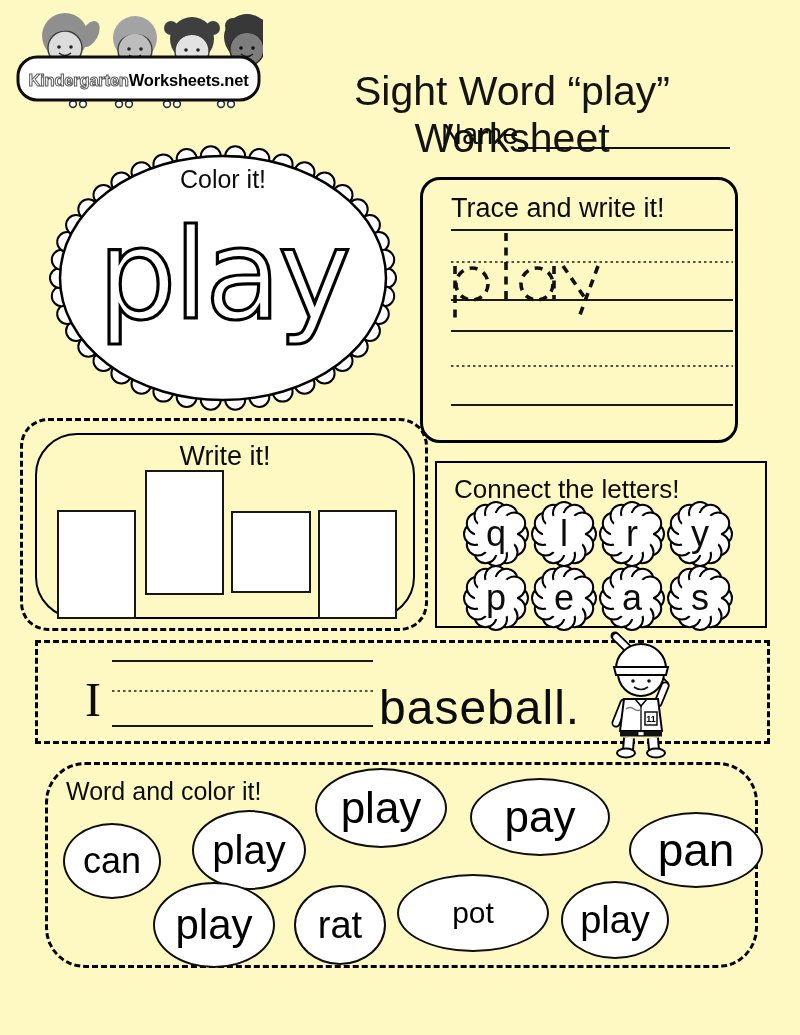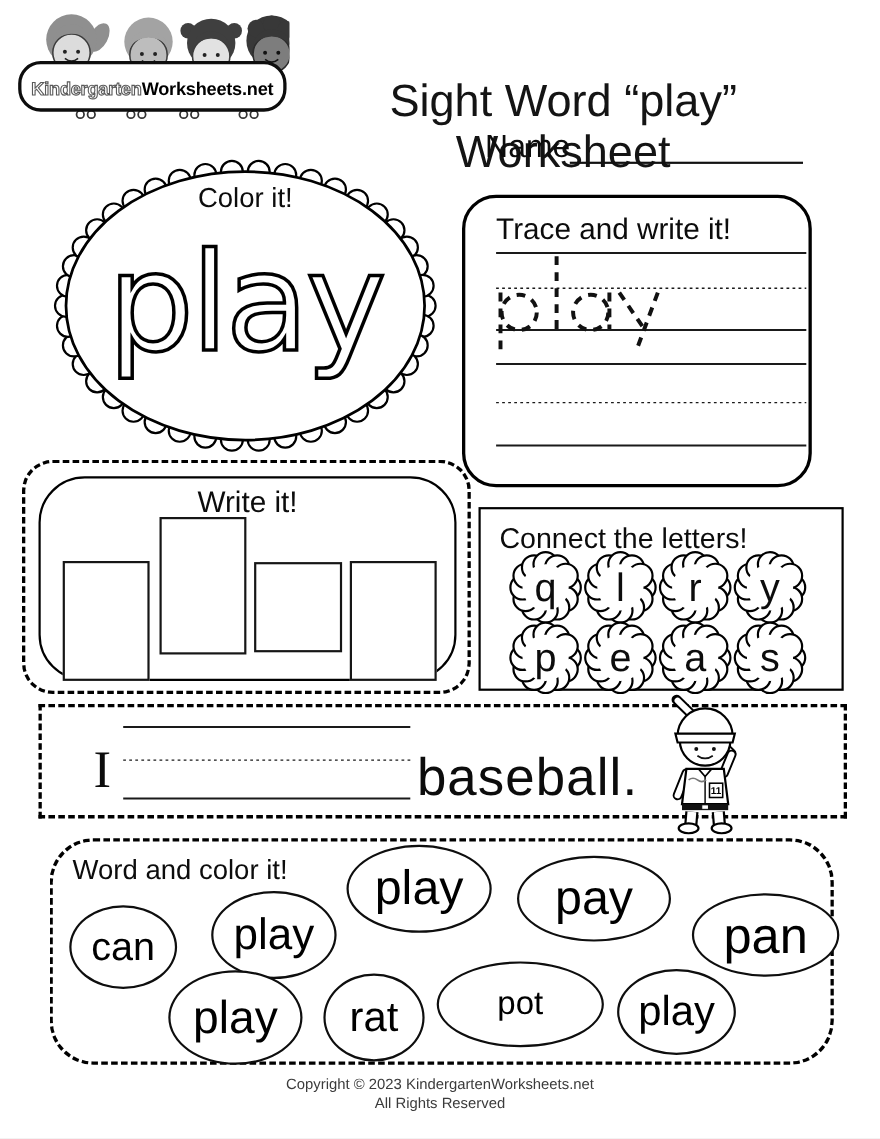--- a/index.html
+++ b/index.html
@@ -1,29 +1,29 @@
 <!DOCTYPE html>
 <html><head>
 <meta charset="utf-8">
 <style>
   html,body{margin:0;padding:0;background:#e9e9e9;}
-  #page{position:relative;width:800px;height:1035px;background:#ffffff;margin:0 auto;
+  #page{position:relative;width:800px;height:1035px;background:#fef9c3;margin:0 auto;
         font-family:"Liberation Sans",sans-serif;color:#000;overflow:hidden;}
   .abs{position:absolute;}
   
   #www-line{position:absolute;left:15px;top:111px;width:248px;text-align:center;
             font-size:16.5px;color:#8c8c8c;letter-spacing:.4px;}
   #main-title{position:absolute;left:252px;top:36px;width:520px;text-align:center;
               font-family:Liberation Sans, sans-serif;font-weight:400;font-size:41px;color:#141414;margin-top:32px;}
   #name-row{position:absolute;left:441px;top:118px;display:flex;align-items:center;}
   #name-row .lbl{font-size:29px;color:#0c0c0c;}
   #name-row .line{display:inline-block;width:212px;height:27px;border-bottom:2px solid #111;}
   
   #trace-box{position:absolute;left:420px;top:177px;width:318px;height:266px;
-             border:3px solid #000;border-radius:31px;box-sizing:border-box;}
+             border:3px solid #000;border-radius:20px;box-sizing:border-box;}
   #trace-box .title{position:absolute;left:28px;top:13px;font-size:27px;color:#0c0c0c;}
   
   #write-outer{position:absolute;left:20px;top:418px;width:408px;height:213px;
                border:3px dashed #000;border-radius:28px;box-sizing:border-box;}
   #write-inner{position:absolute;left:12px;top:12px;width:380px;height:186px;
                border:2px solid #000;border-radius:42px;box-sizing:border-box;}
   #write-inner .title{position:absolute;left:0;right:0;top:6px;text-align:center;font-size:27px;color:#0c0c0c;}
   .letterbox{position:absolute;border:2px solid #161616;box-sizing:border-box;background:#fff;}
   
   #connect-box{position:absolute;left:435px;top:461px;width:332px;height:167px;
@@ -397,18 +397,14 @@
         <span>rat</span>
       </div>
     <div class="oval" style="left:349px;top:109px;width:152px;height:78px; font-size:30px;">
         <span>pot</span>
       </div>
     <div class="oval" style="left:513px;top:116px;width:108px;height:78px; font-size:38px;">
         <span>play</span>
       </div>
   </div>
 
-  <div id="footer">
-    <div>Copyright © 2023 KindergartenWorksheets.net</div>
-    <div>All Rights Reserved</div>
-  </div>
 
 </div>
 
 </body></html>

